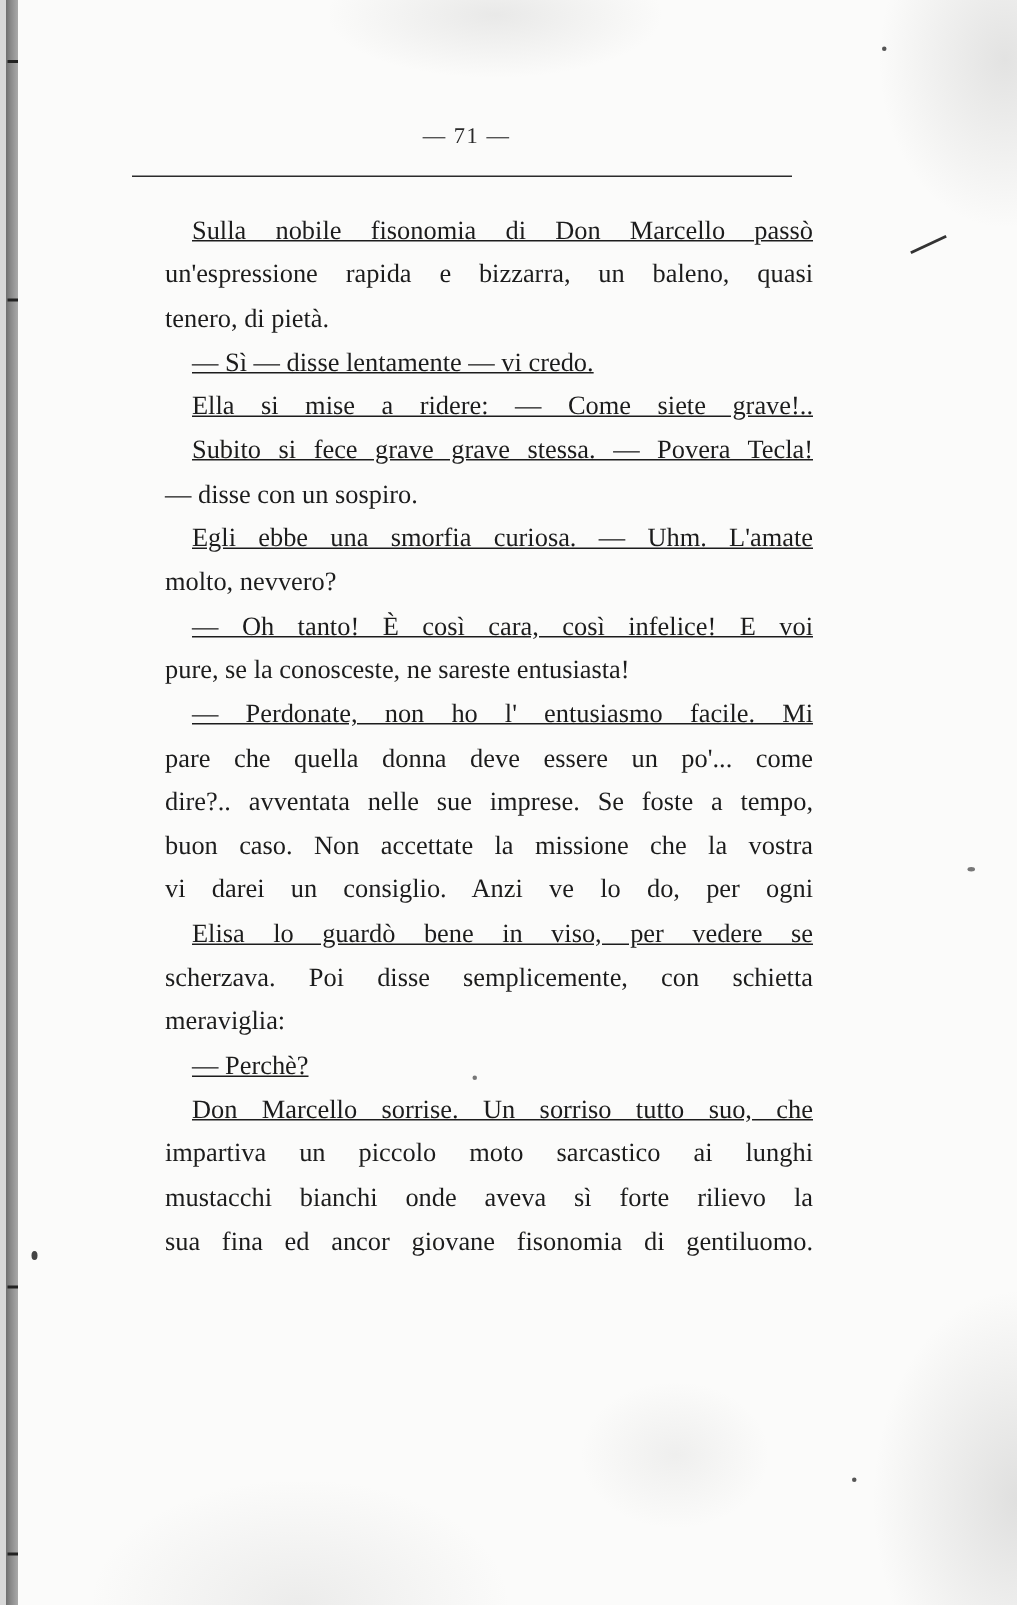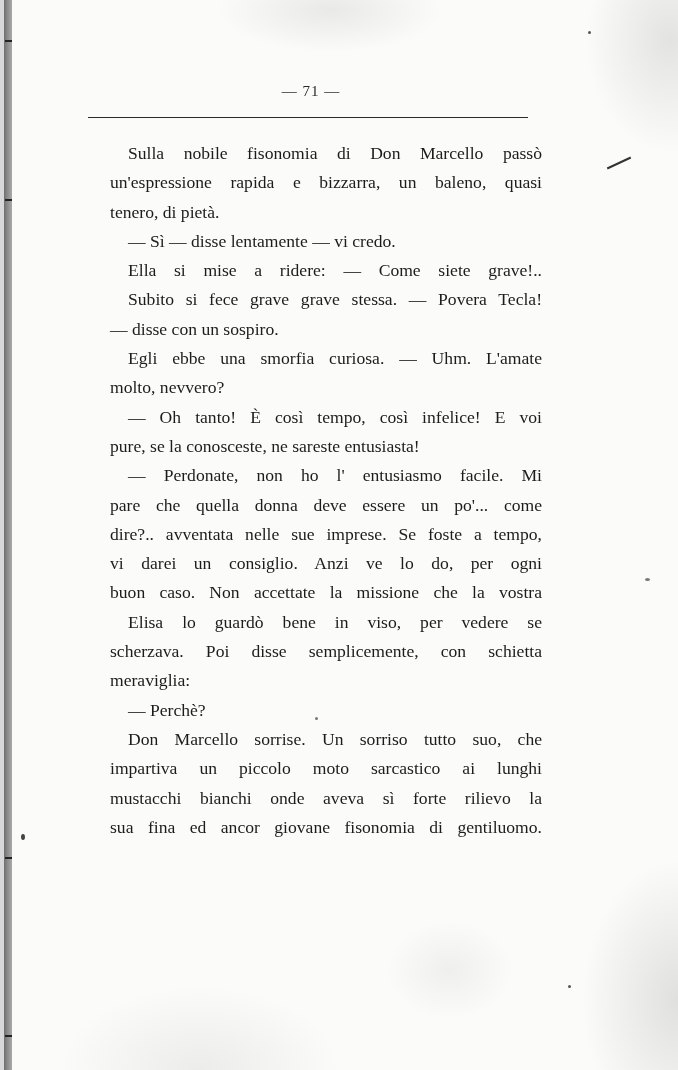--- a/index.html
+++ b/index.html
@@ -40,21 +40,21 @@
   }
   .text-block {
     position: absolute; left: 110px; top: 139px; width: 432px;
     font-size: 17.6px; line-height: 29.3px;
   }
   .line {
     display: block; white-space: nowrap;
     text-align: justify; text-align-last: justify;
     height: 29.3px; overflow: visible;
   }
-  .line.indent { padding-left: 18px; }
+  .line.indent { padding-left: 18px; text-decoration: underline; }
   .line.last { text-align-last: left; }
   .margin-mark {
     position: absolute; background: #333;
   }
   .speck { position: absolute; border-radius: 50%; background: #555; }
 </style>
 </head>
 <body>
 
 <div class="page">
@@ -74,27 +74,27 @@
   <div class="text-block" id="text-block">
       <span class="line indent">Sulla nobile fisonomia di Don Marcello passò</span>
       <span class="line">un'espressione rapida e bizzarra, un baleno, quasi</span>
       <span class="line last">tenero, di pietà.</span>
       <span class="line indent last">— Sì — disse lentamente — vi credo.</span>
       <span class="line indent">Ella si mise a ridere: — Come siete grave!..</span>
       <span class="line indent">Subito si fece grave grave stessa. — Povera Tecla!</span>
       <span class="line last">— disse con un sospiro.</span>
       <span class="line indent">Egli ebbe una smorfia curiosa. — Uhm. L'amate</span>
       <span class="line last">molto, nevvero?</span>
-      <span class="line indent">— Oh tanto! È così tempo, così infelice! E voi</span>
+      <span class="line indent">— Oh tanto! È così cara, così infelice! E voi</span>
       <span class="line last">pure, se la conosceste, ne sareste entusiasta!</span>
       <span class="line indent">— Perdonate, non ho l' entusiasmo facile. Mi</span>
       <span class="line">pare che quella donna deve essere un po'... come</span>
       <span class="line">dire?.. avventata nelle sue imprese. Se foste a tempo,</span>
+      <span class="line">buon caso. Non accettate la missione che la vostra</span>
       <span class="line">vi darei un consiglio. Anzi ve lo do, per ogni</span>
-      <span class="line">buon caso. Non accettate la missione che la vostra</span>
       <span class="line indent">Elisa lo guardò bene in viso, per vedere se</span>
       <span class="line">scherzava. Poi disse semplicemente, con schietta</span>
       <span class="line last">meraviglia:</span>
       <span class="line indent last">— Perchè?</span>
       <span class="line indent">Don Marcello sorrise. Un sorriso tutto suo, che</span>
       <span class="line">impartiva un piccolo moto sarcastico ai lunghi</span>
       <span class="line">mustacchi bianchi onde aveva sì forte rilievo la</span>
       <span class="line">sua fina ed ancor giovane fisonomia di gentiluomo.</span>
     </div>
 

